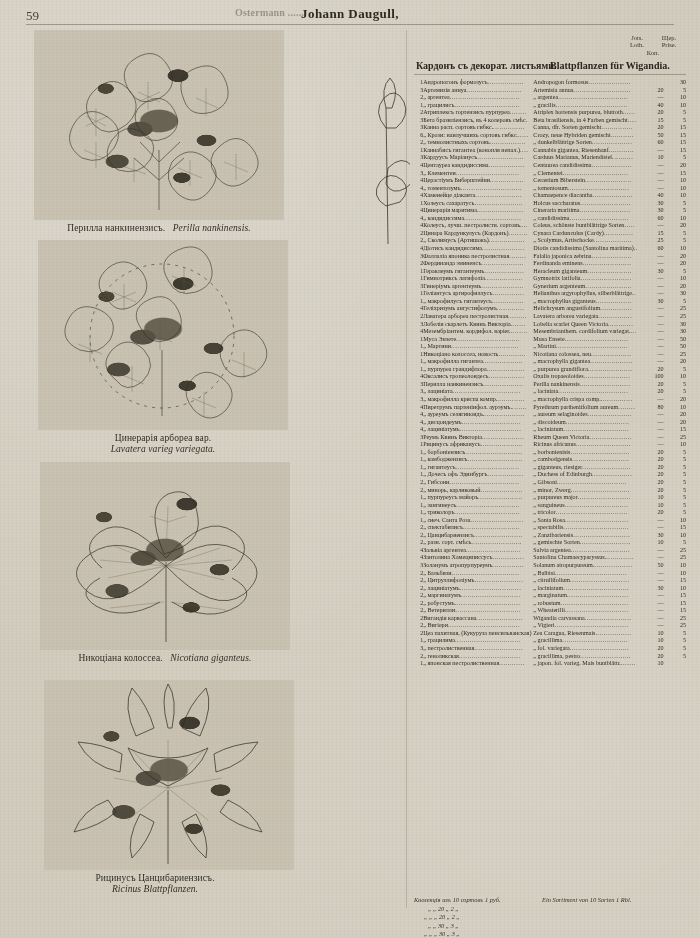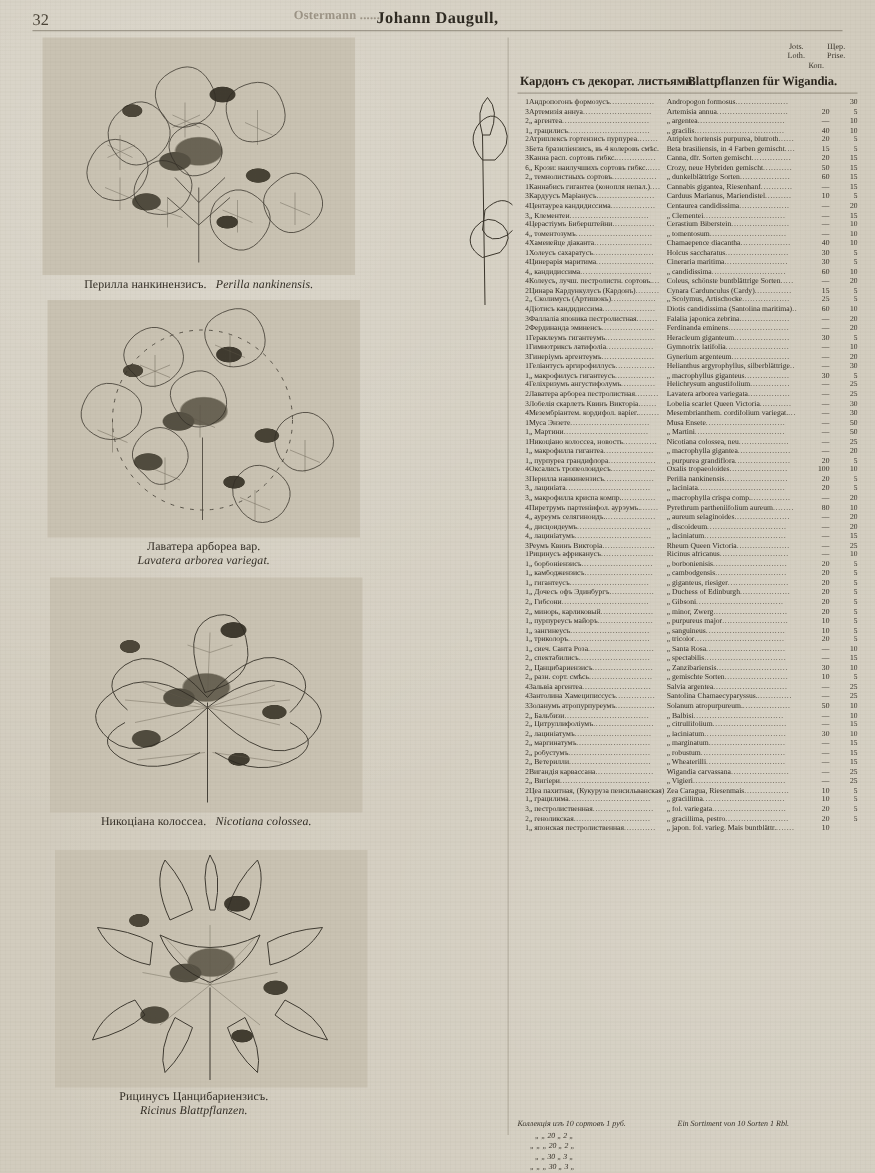--- a/index.html
+++ b/index.html
@@ -120,21 +120,21 @@
   .sep{
     position:absolute;left:406px;top:30px;width:1px;height:878px;
     background:#7a7364;opacity:.35;
   }
 </style>
 </head>
 <body>
 
 <div class="page">
 
-  <div class="pageno">32</div>
+  <div class="pageno">59</div>
   <div class="runhead">
     <span>Johann Daugull,</span>
     <span class="ghost">Ostermann ......</span>
   </div>
   <div class="rule-top"></div>
   <div class="sep"></div>
 
   <div class="plates">
 
     <div class="plate" style="left:20px;top:0;width:250px;">
@@ -201,22 +201,22 @@
             <path d="M146 28 l0 26 M134 36 l24 10"></path>
             <path d="M52 96 l0 26 M40 104 l24 10"></path>
             <path d="M206 112 l0 26 M194 120 l24 10"></path>
             <path d="M94 126 l0 26 M82 134 l24 10"></path>
             <path d="M166 152 l0 24 M154 158 l24 10"></path>
             <path d="M122 84 l0 26 M110 92 l24 10"></path>
           </g>
         </svg>
       </div>
       <div class="cap">
-        <div>Лаватера арбореа вар.</div>
-        <i>Lavatera arborea variegat.</i>
+        <div>Цинерарія арбореа вар.</div>
+        <i>Lavatera varieg variegata.</i>
       </div>
     </div>
 
     <div class="plate" style="left:26px;top:432px;width:250px;">
       <div class="art" style="width:250px;height:188px;">
         <div class="leafmass" style="left:16px;top:6px;right:16px;bottom:18px;"></div>
         <svg width="250" height="188" style="position:absolute;left:0;top:0;">
           <g stroke="#2f2b23" stroke-width="0.8" fill="none" opacity="0.85">
             <path d="M126 180 L126 100"></path>
             <path d="M126 104 q-44 -34 -76 -12 q-26 18 -2 38 q28 22 78 -26z"></path>
@@ -230,21 +230,21 @@
           <g stroke="#625b4c" stroke-width="0.45" fill="none" opacity="0.7">
             <path d="M126 104 L60 98 M126 104 L68 116 M126 104 L74 84"></path>
             <path d="M126 104 L192 98 M126 104 L184 118 M126 104 L180 86"></path>
             <path d="M126 96 L128 44 M128 60 L110 54 M128 60 L146 54"></path>
             <path d="M124 140 L70 146 M130 140 L186 148"></path>
           </g>
         </svg>
       </div>
       <div class="cap">
         <span>Никоціана колоссеа.</span>&nbsp;&nbsp;
-        <i>Nicotiana colossea.</i>
+        <i>Nicotiana giganteus.</i>
       </div>
     </div>
 
     <div class="plate" style="left:30px;top:650px;width:222px;">
       <div class="art" style="width:250px;height:190px;">
         <div class="leafmass" style="left:22px;top:6px;right:22px;bottom:16px;"></div>
         <svg width="250" height="190" style="position:absolute;left:0;top:0;">
           <g stroke="#2f2b23" stroke-width="0.8" fill="none" opacity="0.9">
             <path d="M124 184 L124 110"></path>
             <path d="M124 106 q-30 -12 -40 -38 q20 10 40 10 q20 0 40 -10 q-10 26 -40 38z"></path>

